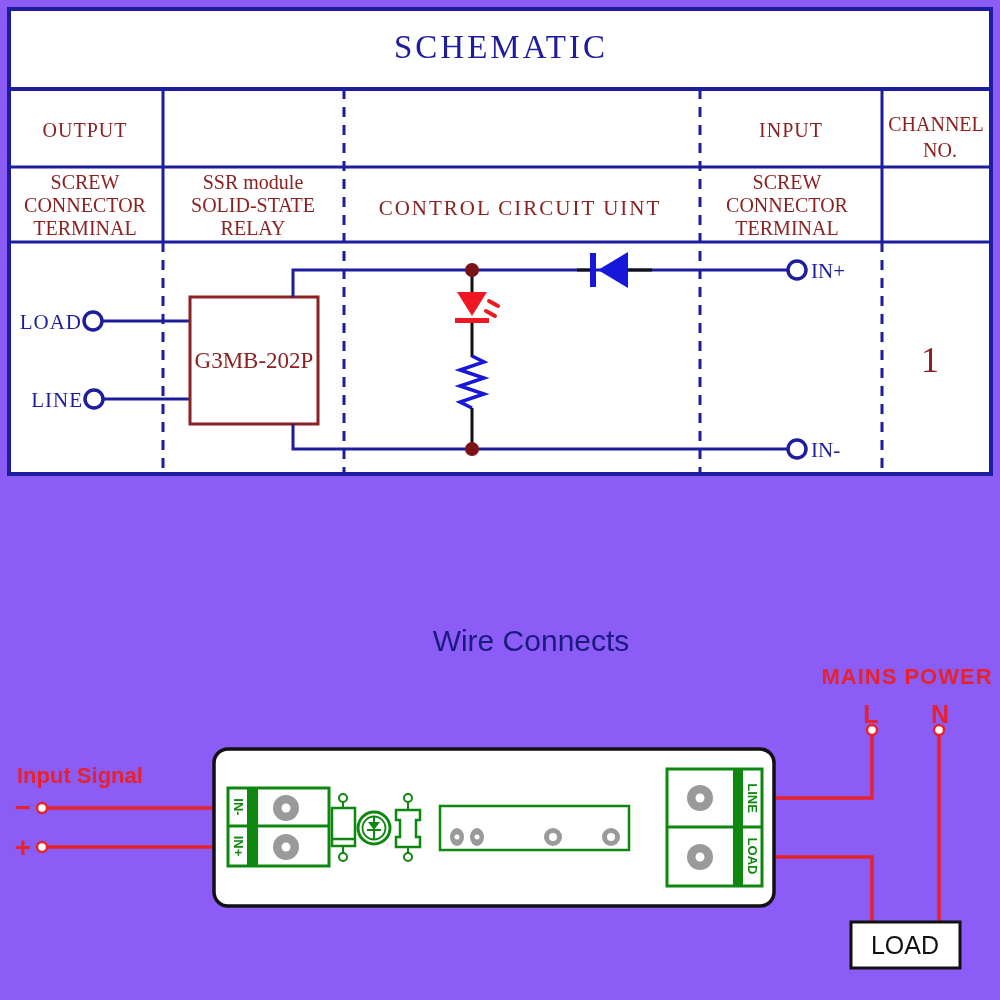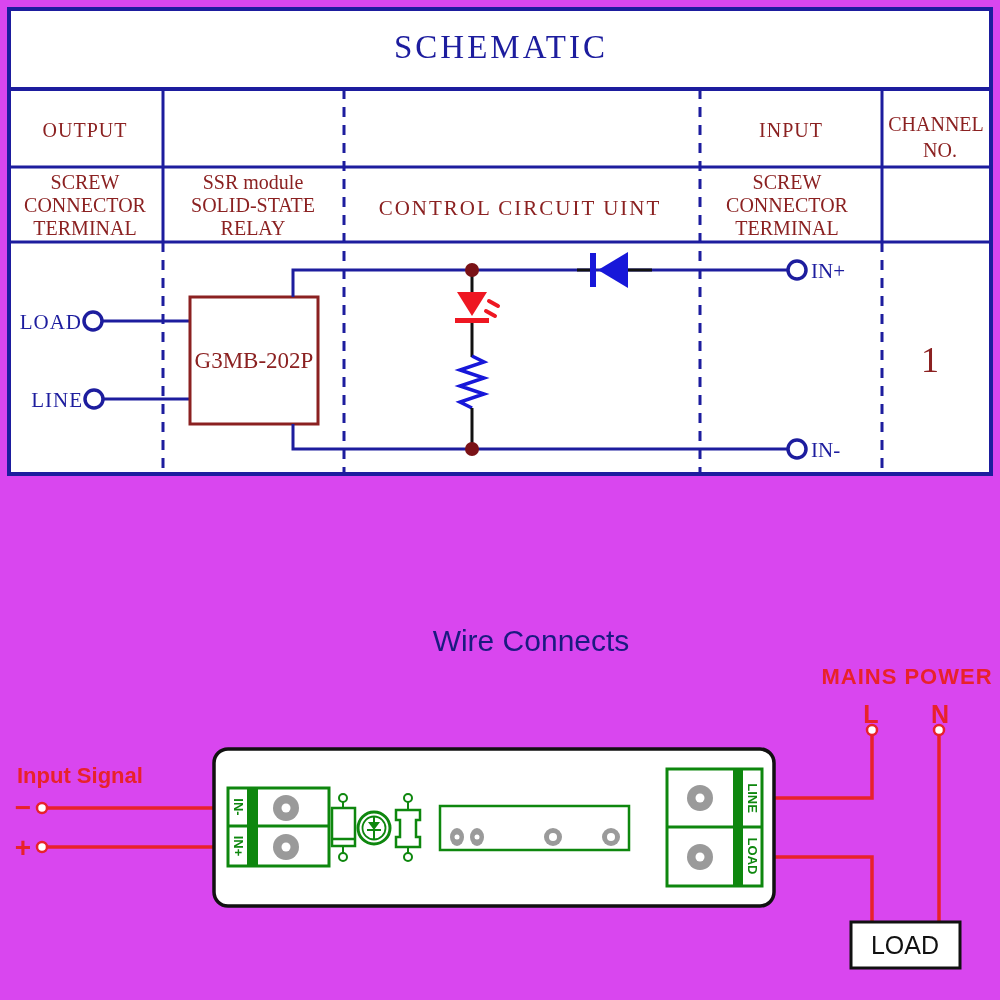--- a/index.html
+++ b/index.html
@@ -1,16 +1,16 @@
 <!DOCTYPE html>
 <html><head>
 <meta charset="utf-8">
 <style>
   html,body{margin:0;padding:0;background:#ffffff;}
-  #stage{position:relative;width:1000px;height:1000px;background:#d946ef;overflow:hidden;}
+  #stage{position:relative;width:1000px;height:1000px;background:#8b5cf6;overflow:hidden;}
   svg{position:absolute;left:0;top:0;}
   
   .serif{font-family:"Liberation Serif","DejaVu Serif",serif;}
   .sans{font-family:"Liberation Sans","DejaVu Sans",sans-serif;}
   .maroon{fill:#8b2121;}
   .navy{fill:#1d1d9e;}
   .titleblue{fill:#1a1a80;}
   .red{fill:#e8222b;}
   .green-t{fill:#0e870e;font-weight:bold;}
   .black-t{fill:#111111;}

